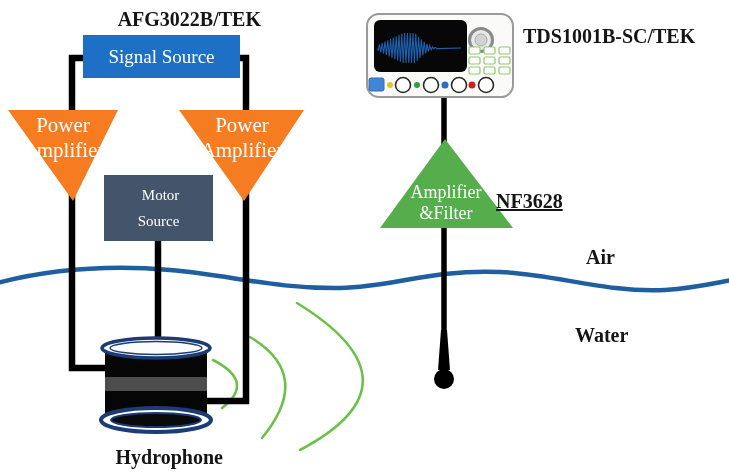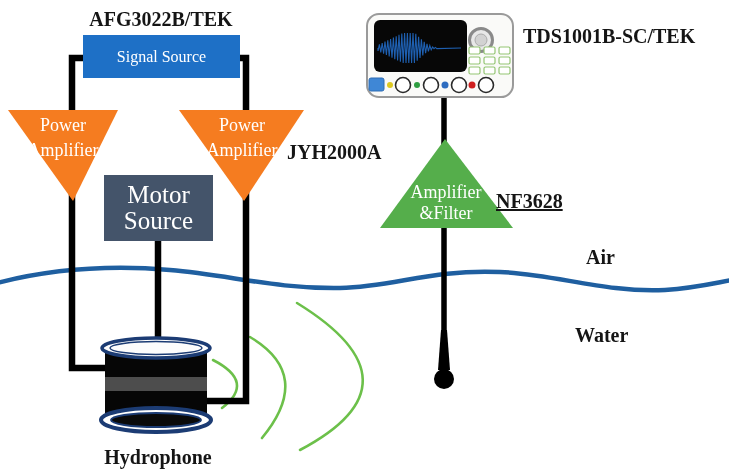--- a/index.html
+++ b/index.html
@@ -6,32 +6,32 @@
   .stage{
     position:relative;width:729px;height:474px;background:#ffffff;overflow:hidden;
     font-family:"Liberation Serif","DejaVu Serif",serif;
   }
   .stage svg{position:absolute;left:0;top:0;}
   .lbl{
     position:absolute;font-weight:bold;color:#151515;font-size:20px;
     line-height:24px;white-space:nowrap;
   }
   .boxtext{
-    position:absolute;color:#ffffff;text-align:center;font-size:18px;line-height:25px;
+    position:absolute;color:#ffffff;text-align:center;font-size:21px;line-height:25px;
   }
   .bluebox{
     position:absolute;left:83px;top:35px;width:157px;height:43px;background:#1e70c6;
-    display:flex;align-items:center;justify-content:center;color:#fff;font-size:16px;
+    display:flex;align-items:center;justify-content:center;color:#fff;font-size:19px;
   }
   .slatebox{
     position:absolute;left:104px;top:175px;width:109px;height:66px;background:#44546a;
     display:flex;flex-direction:column;align-items:center;justify-content:center;
-    color:#fff;font-size:25px;line-height:26px;
+    color:#fff;font-size:15px;line-height:26px;
   }
-  .center{text-align:center;}
+  .center{text-align:right;}
 </style>
 </head>
 <body>
 
 <div class="stage">
 
   <svg width="729" height="474" viewBox="0 0 729 474">
 
     <path d="M -3 283 C 40 272, 100 264, 170 270 C 230 275, 275 289, 340 288 C 395 287, 430 269, 500 272 C 555 274, 605 293, 665 290 C 695 288, 715 283, 732 280" fill="none" stroke="#1f5fa0" stroke-width="4.5"></path>
 
@@ -98,21 +98,20 @@
   <div class="boxtext" style="left:8px;top:113px;width:110px;">
     <div>Power</div>
     <div>Amplifier</div>
   </div>
 
   <div class="boxtext" style="left:180px;top:113px;width:124px;">
     <div>Power</div>
     <div>Amplifier</div>
   </div>
 
-  <div class="lbl" style="left:287px;top:140px;">JYH2000A</div>
 
   <div class="slatebox">
     <div>
       <div class="center">Motor</div>
       <div class="center">Source</div>
     </div>
   </div>
 
   <div class="lbl" style="left:523px;top:24px;">
     <div>TDS1001B-SC/TEK</div>

